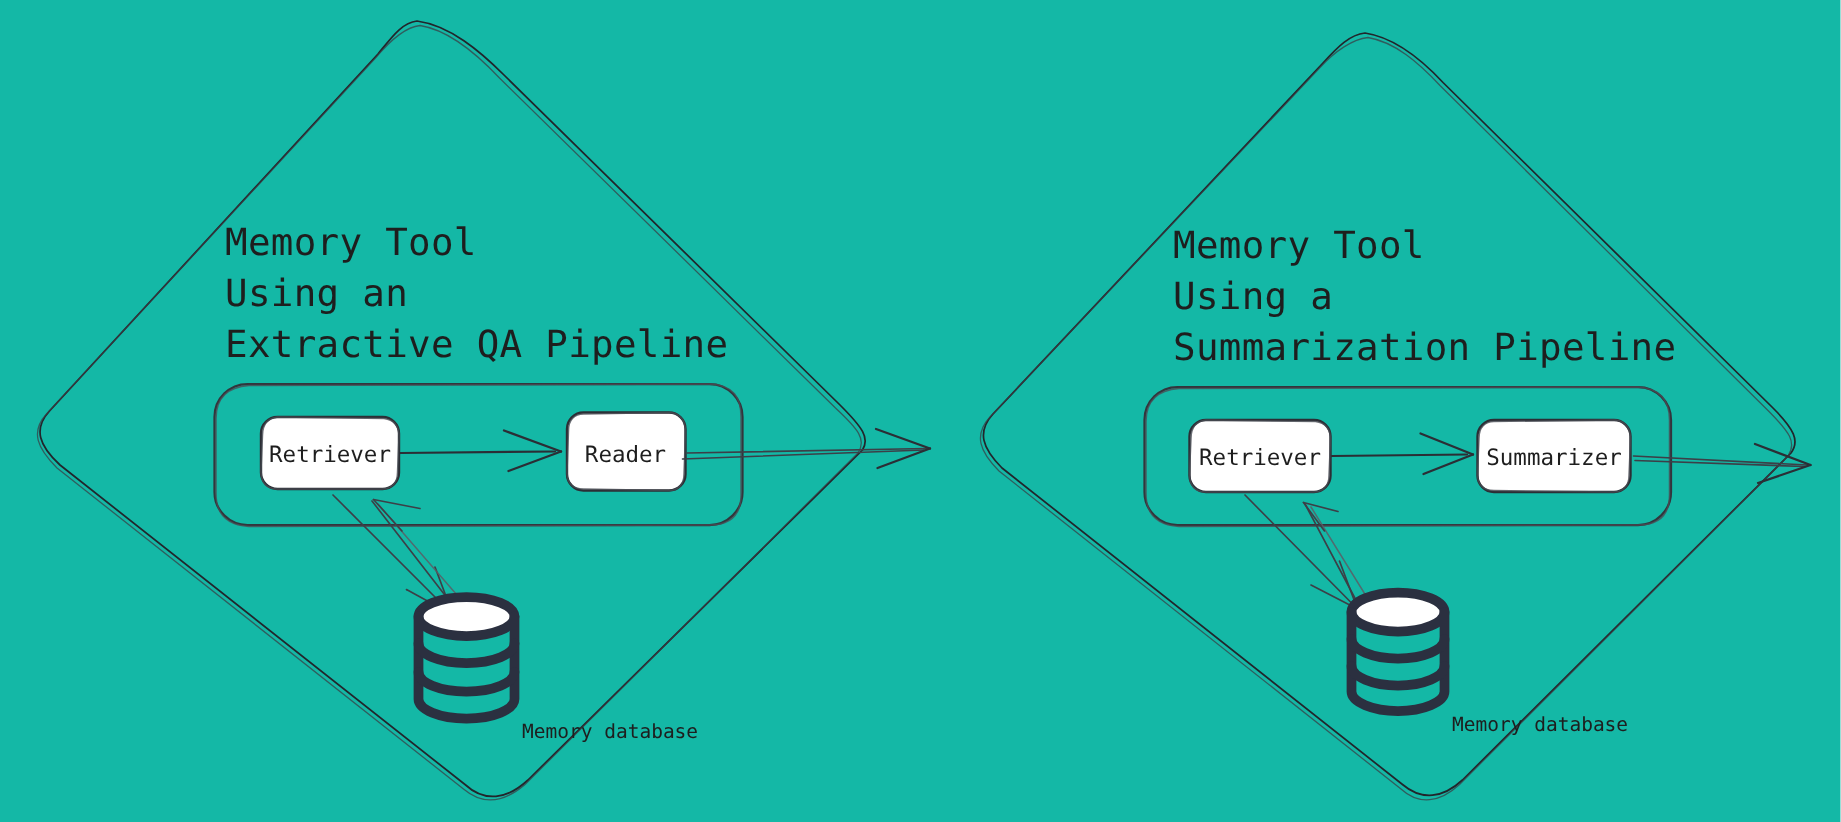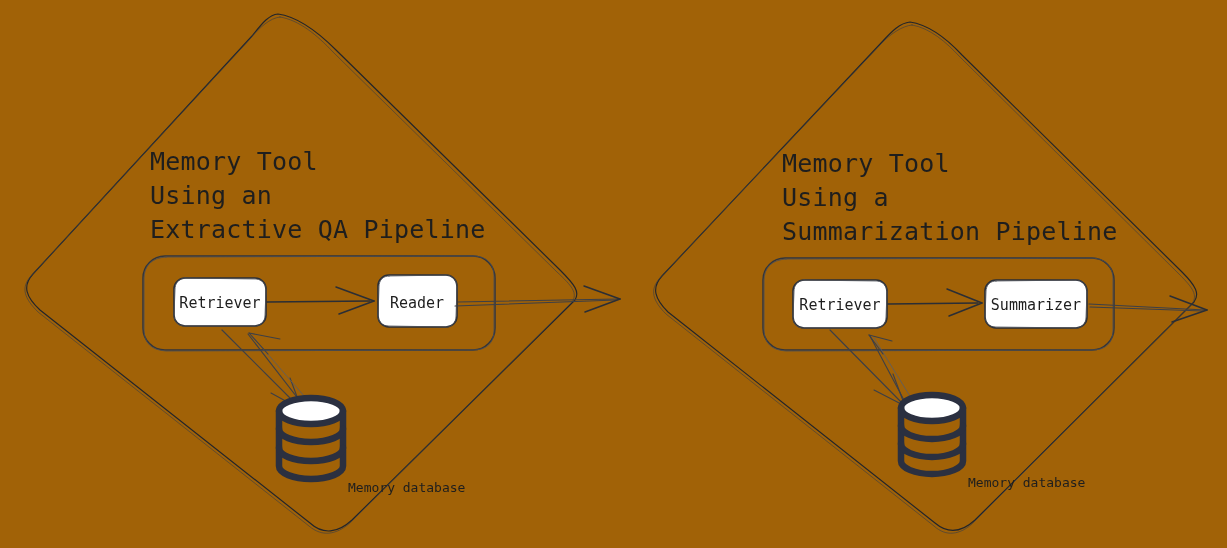--- a/index.html
+++ b/index.html
@@ -11,21 +11,21 @@
   body {
     width: 1227px;
     height: 548px;
     overflow: hidden;
     font-family: "DejaVu Sans Mono", "Liberation Mono", monospace;
   }
   #diagram-root {
     position: relative;
     width: 1227px;
     height: 548px;
-    background: #a16207;
+    background: #14b8a6;
   }
   svg.board {
     position: absolute;
     top: 0;
     left: 0;
     width: 1227px;
     height: 548px;
     display: block;
   }
   .diamond-outline {

